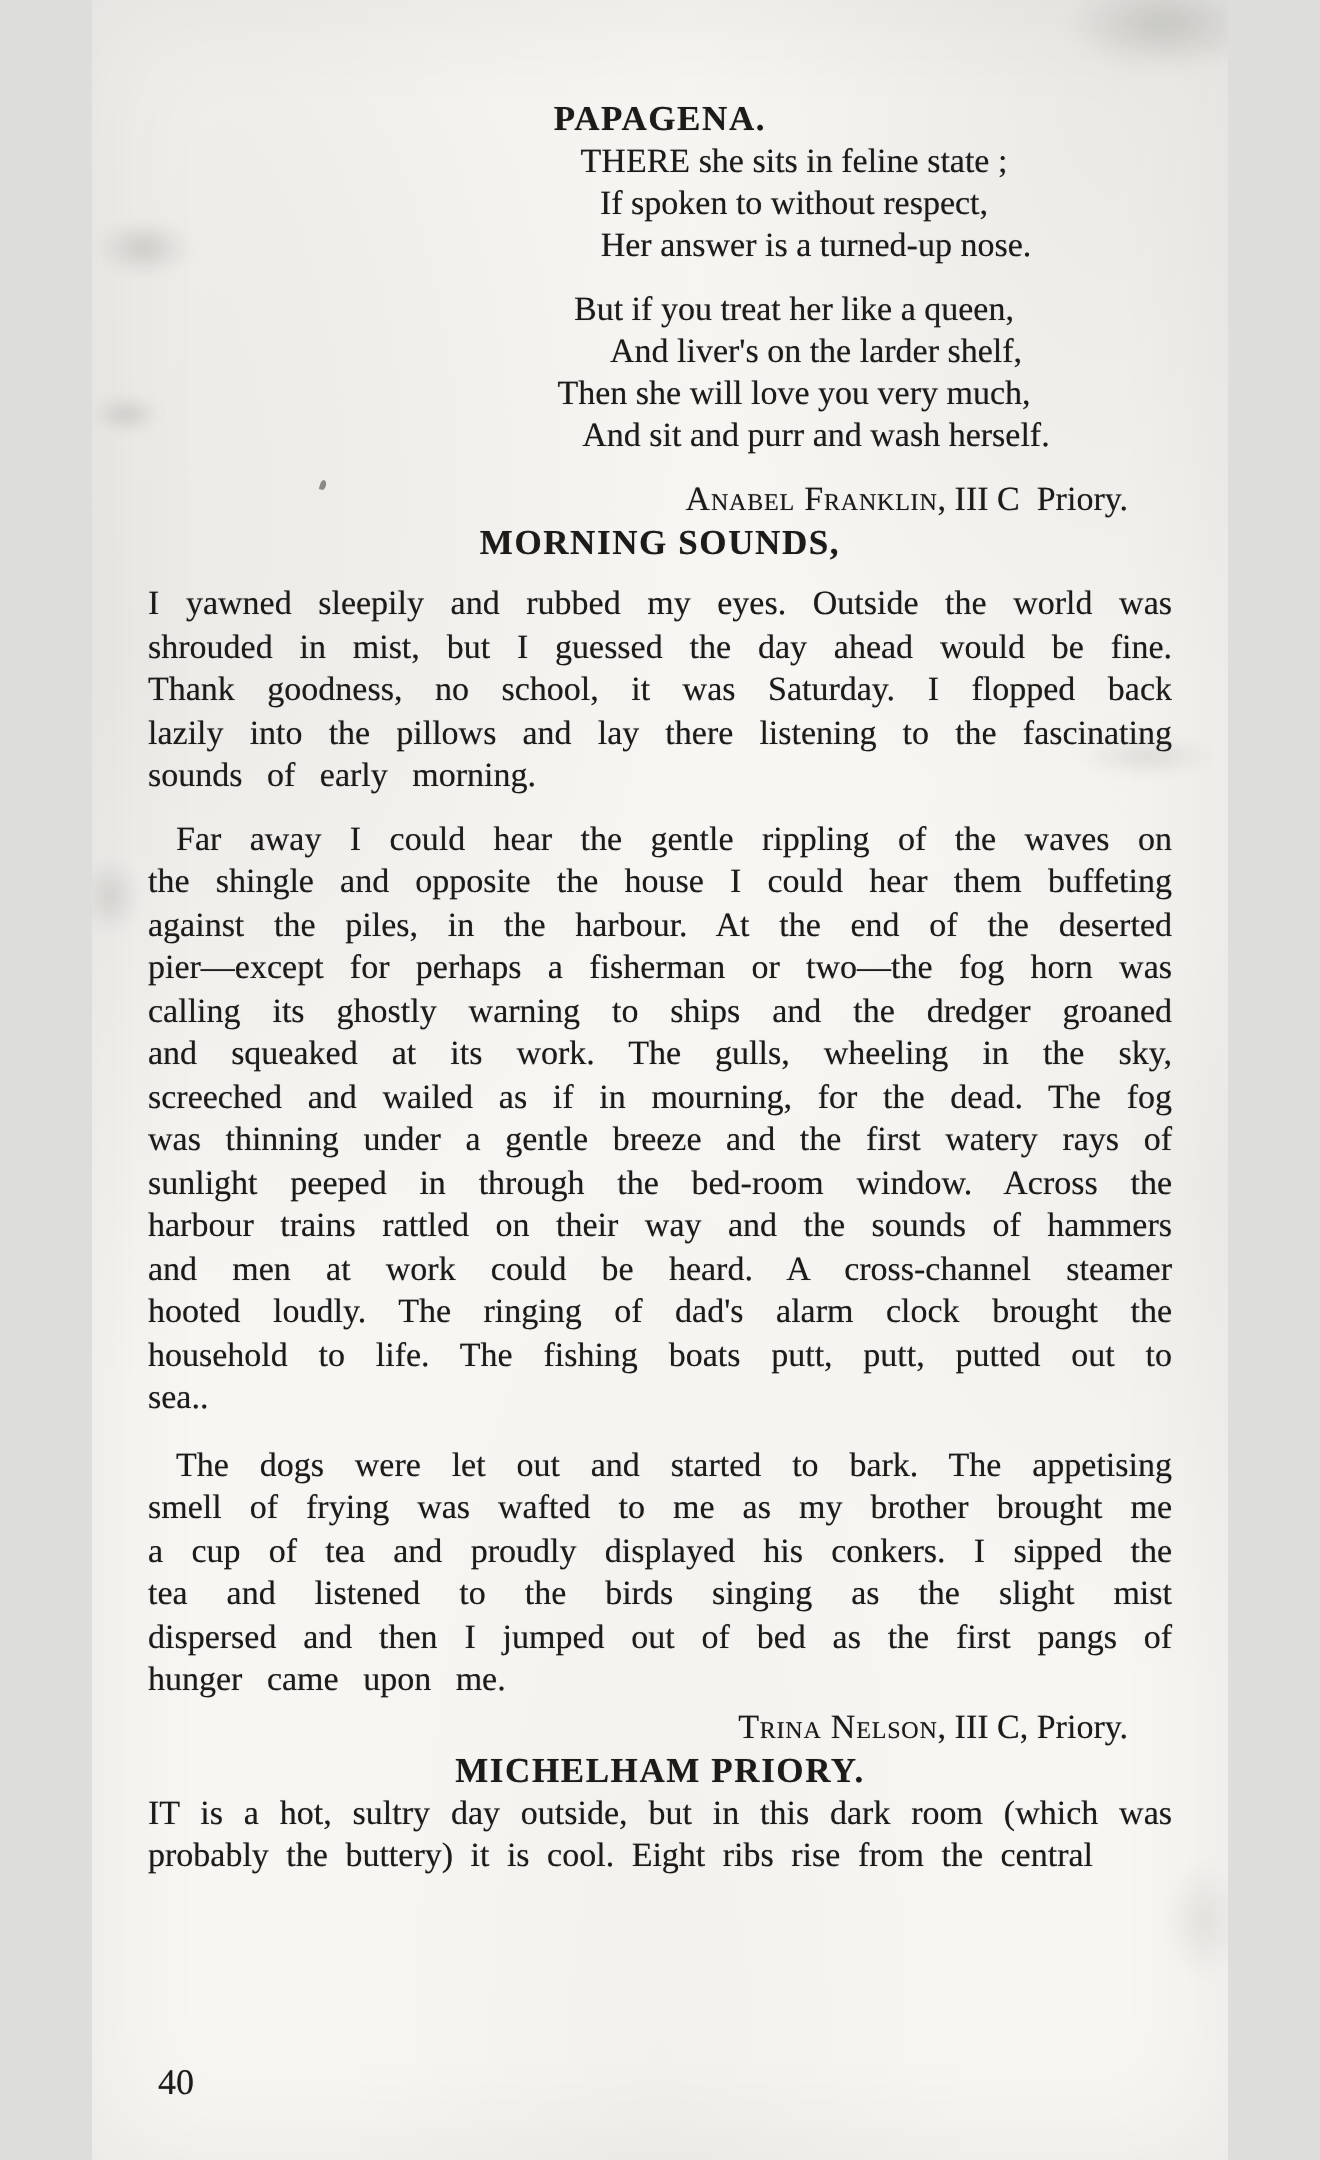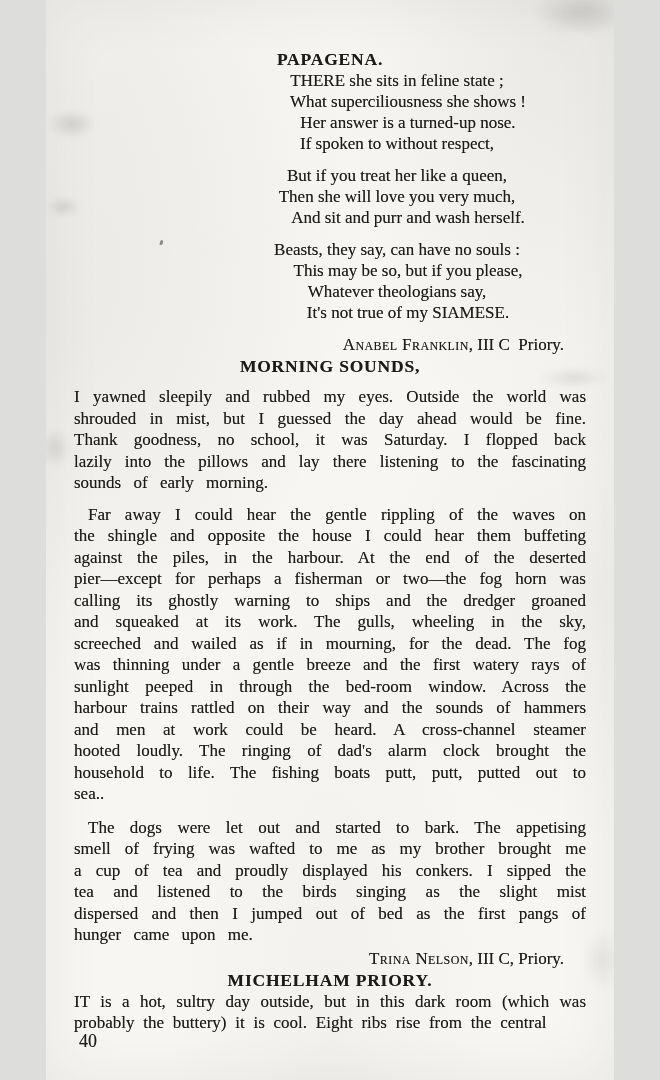--- a/index.html
+++ b/index.html
@@ -103,34 +103,28 @@
   <div class="smudge" style="right:6px; top:368px; width:70px; height:20px; opacity:0.7;"></div>
   <div class="smudge" style="left:-6px; top:428px; width:30px; height:40px; opacity:0.8;"></div>
   <div class="smudge" style="right:-8px; top:930px; width:40px; height:60px; opacity:0.5;"></div>
   <div class="ink-speck" style="left:114px; top:240px;"></div>
 
   <article>
     <h2 class="section-title papagena-title">PAPAGENA.</h2>
     <div class="poem">
       <div class="stanza">
         <p class="poem-line">THERE she sits in feline state ;</p>
-        <p class="poem-line indent">What superciliousness she shows !</p>
+        <p class="poem-line">If spoken to without respect,</p>
         <p class="poem-line indent">Her answer is a turned-up nose.</p>
-        <p class="poem-line">If spoken to without respect,</p>
       </div>
       <div class="stanza">
         <p class="poem-line">But if you treat her like a queen,</p>
+        <p class="poem-line indent">And liver's on the larder shelf,</p>
         <p class="poem-line">Then she will love you very much,</p>
         <p class="poem-line indent">And sit and purr and wash herself.</p>
-      </div>
-      <div class="stanza">
-        <p class="poem-line">Beasts, they say, can have no souls :</p>
-        <p class="poem-line indent">This may be so, but if you please,</p>
-        <p class="poem-line">Whatever theologians say,</p>
-        <p class="poem-line indent">It's not true of my SIAMESE.</p>
       </div>
     </div>
     <p class="attribution"><span class="name">Anabel Franklin</span><span>, III C Priory.</span></p>
   </article>
 
   <article>
     <h2 class="section-title morning-title">MORNING SOUNDS,</h2>
     <p class="prose first">I yawned sleepily and rubbed my eyes.  Outside the world was shrouded in mist, but I guessed the day ahead would be fine.  Thank goodness, no school, it was Saturday.  I flopped back lazily into the pillows and lay there listening to the fascinating sounds of early morning.</p>
     <p class="prose mid indent">Far away I could hear the gentle rippling of the waves on the shingle and opposite the house I could hear them buffeting against the piles, in the harbour.  At the end of the deserted pier—except for perhaps a fisherman or two—the fog horn was calling its ghostly warning to ships and the dredger groaned and squeaked at its work.  The gulls, wheeling in the sky, screeched and wailed as if in mourning, for the dead.  The fog was thinning under a gentle breeze and the first watery rays of sunlight peeped in through the bed-room window.  Across the harbour trains rattled on their way and the sounds of hammers and men at work could be heard.  A cross-channel steamer hooted loudly.  The ringing of dad's alarm clock brought the household to life.  The fishing boats putt, putt, putted out to sea..</p>
     <p class="prose last-p indent">The dogs were let out and started to bark.  The appetising smell of frying was wafted to me as my brother brought me a cup of tea and proudly displayed his conkers.  I sipped the tea and listened to the birds singing as the slight mist dispersed and then I jumped out of bed as the first pangs of hunger came upon me.</p>

